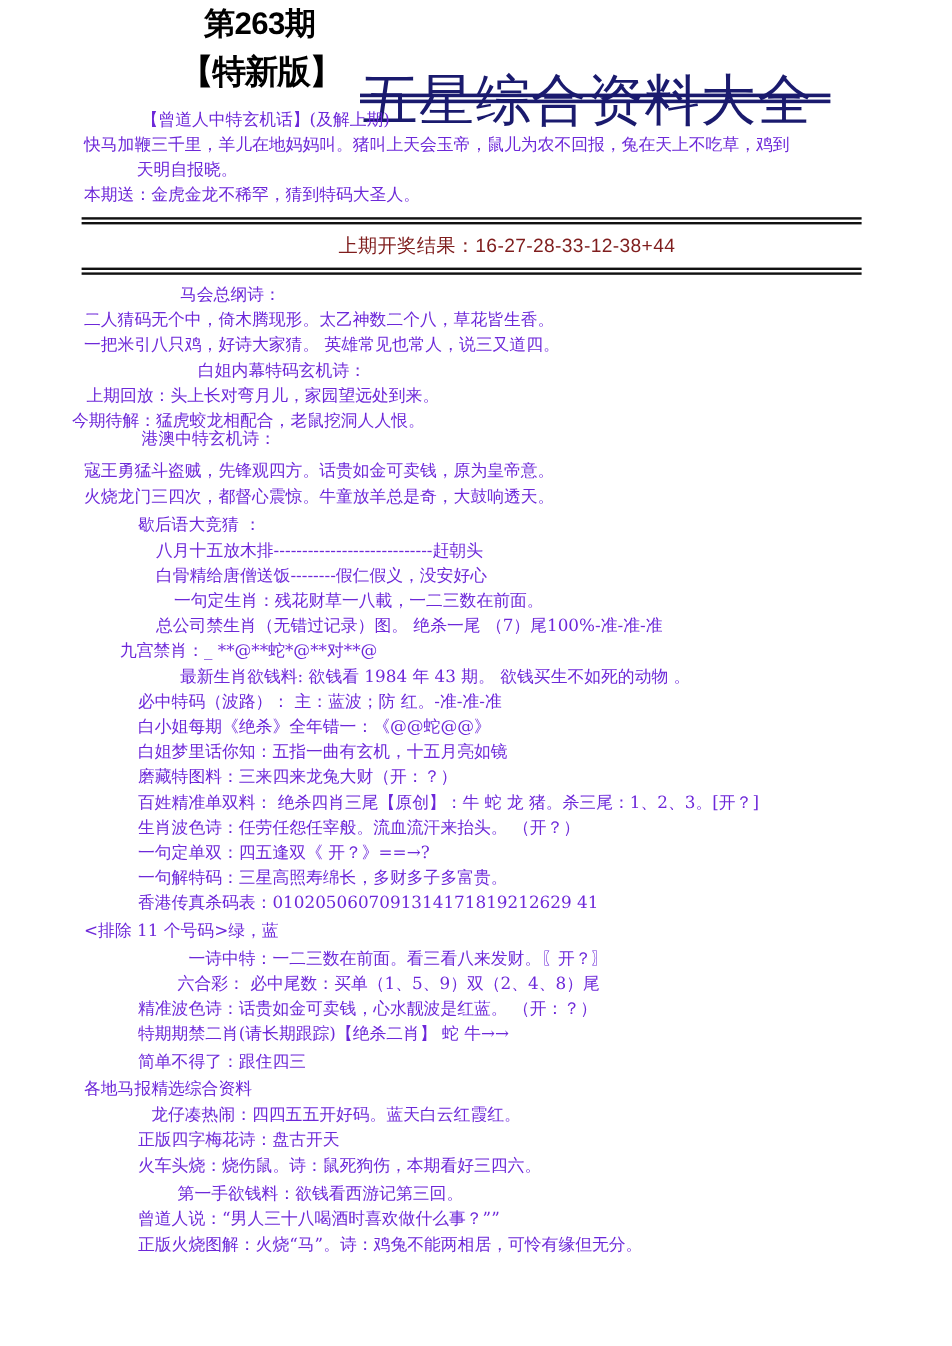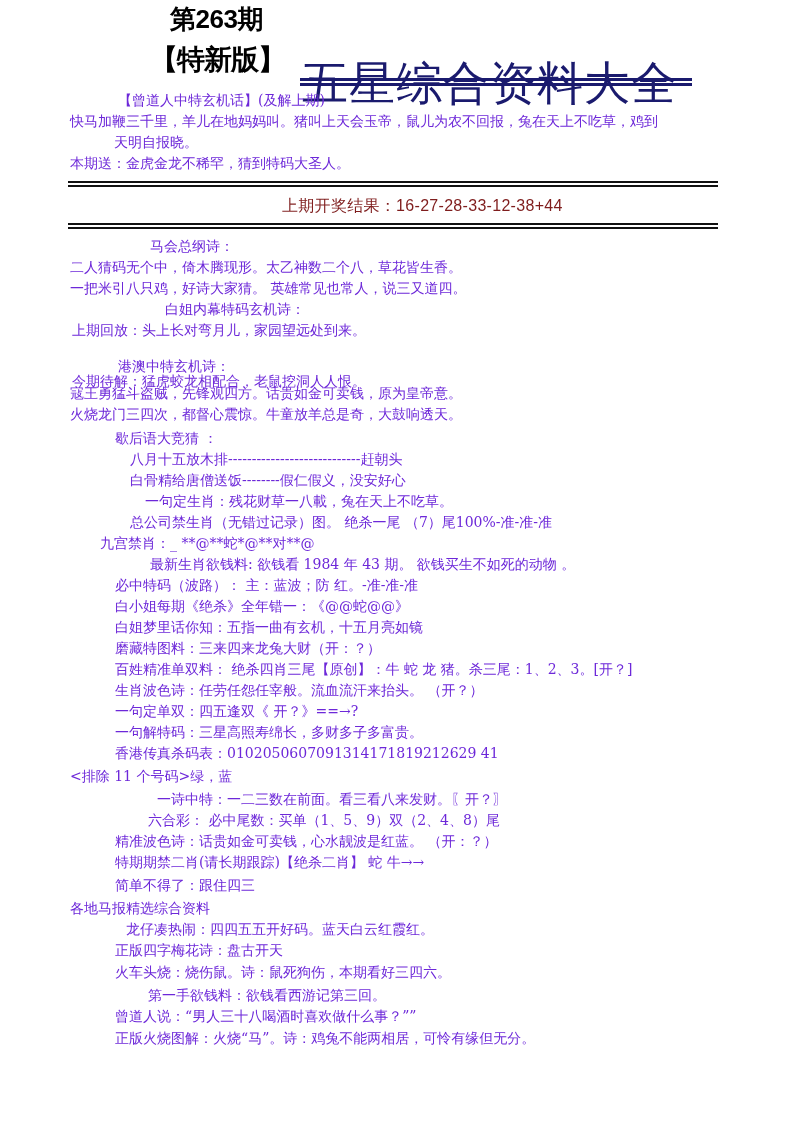--- a/index.html
+++ b/index.html
@@ -38,28 +38,28 @@
   <span>上期开奖结果：</span><span>16-27-28-33-12-38+44</span>
 </div>
 <div class="sep" style="top:223px;"></div>
 
 <div id="content">
     <div class="line" style="left: 150px; top: 236px;">马会总纲诗：</div>
     <div class="line" style="left: 70px; top: 257px;">二人猜码无个中，倚木腾现形。太乙神数二个八，草花皆生香。</div>
     <div class="line" style="left: 70px; top: 278px;">一把米引八只鸡，好诗大家猜。 英雄常见也常人，说三又道四。</div>
     <div class="line" style="left: 134px; top: 299px; margin-left: 31px;">白姐内幕特码玄机诗：</div>
     <div class="line" style="left: 72px; top: 320px;">上期回放：头上长对弯月儿，家园望远处到来。</div>
-    <div class="line" style="left: 72px; top: 341px; margin-top: 30px;">今期待解：猛虎蛟龙相配合，老鼠挖洞人人恨。</div>
+    <div class="line" style="left: 60px; top: 341px;">今期待解：猛虎蛟龙相配合，老鼠挖洞人人恨。</div>
     <div class="line" style="left: 118px; top: 356px;">港澳中特玄机诗：</div>
     <div class="line" style="left: 70px; top: 383px;">寇王勇猛斗盗贼，先锋观四方。话贵如金可卖钱，原为皇帝意。</div>
     <div class="line" style="left: 70px; top: 404px;">火烧龙门三四次，都督心震惊。牛童放羊总是奇，大鼓响透天。</div>
     <div class="line" style="left: 115px; top: 428px;">歇后语大竞猜 ：</div>
     <div class="line" style="left: 130px; top: 449px;">八月十五放木排----------------------------赶朝头</div>
     <div class="line" style="left: 130px; top: 470px;">白骨精给唐僧送饭--------假仁假义，没安好心</div>
-    <div class="line" style="left: 145px; top: 491px;">一句定生肖：残花财草一八載，兔在天上不吃草。</div>
+    <div class="line" style="left: 145px; top: 491px;">一句定生肖：残花财草一八載，一二三数在前面。</div>
     <div class="line" style="left: 130px; top: 512px;">总公司禁生肖（无错过记录）图。 绝杀一尾 （7）尾100%-准-准-准</div>
     <div class="line" style="left: 100px; top: 533px;">九宫禁肖：_                **@**蛇*@**对**@</div>
     <div class="line" style="left: 150px; top: 554px;">最新生肖欲钱料:              欲钱看 1984 年 43 期。           欲钱买生不如死的动物  。</div>
     <div class="line" style="left: 115px; top: 575px;">必中特码（波路）： 主：蓝波；防 红。-准-准-准</div>
     <div class="line" style="left: 115px; top: 596px;">白小姐每期《绝杀》全年错一：《@@蛇@@》</div>
     <div class="line" style="left: 115px; top: 617px;">白姐梦里话你知：五指一曲有玄机，十五月亮如镜</div>
     <div class="line" style="left: 115px; top: 638px;">磨藏特图料：三来四来龙兔大财（开：？）</div>
     <div class="line" style="left: 115px; top: 659px;">百姓精准单双料：        绝杀四肖三尾【原创】：牛 蛇 龙 猪。杀三尾：1、2、3。[开？]</div>
     <div class="line" style="left: 115px; top: 680px;">生肖波色诗：任劳任怨任宰般。流血流汗来抬头。 （开？）</div>
     <div class="line" style="left: 115px; top: 701px;">一句定单双：四五逢双《 开？》==→?</div>

